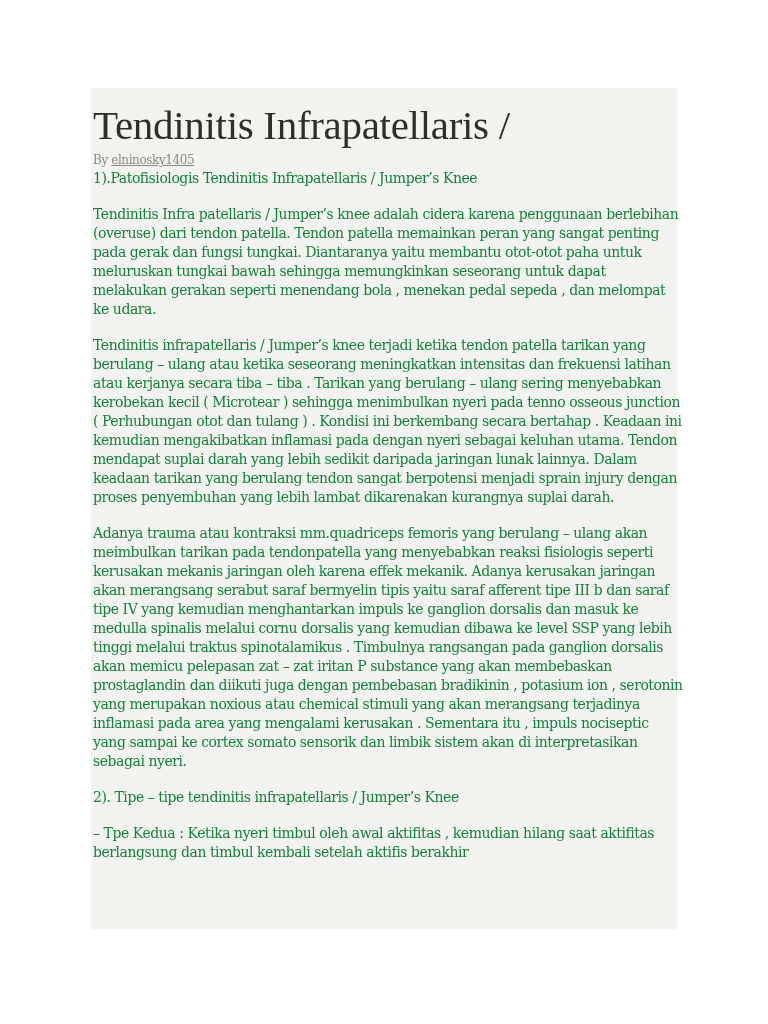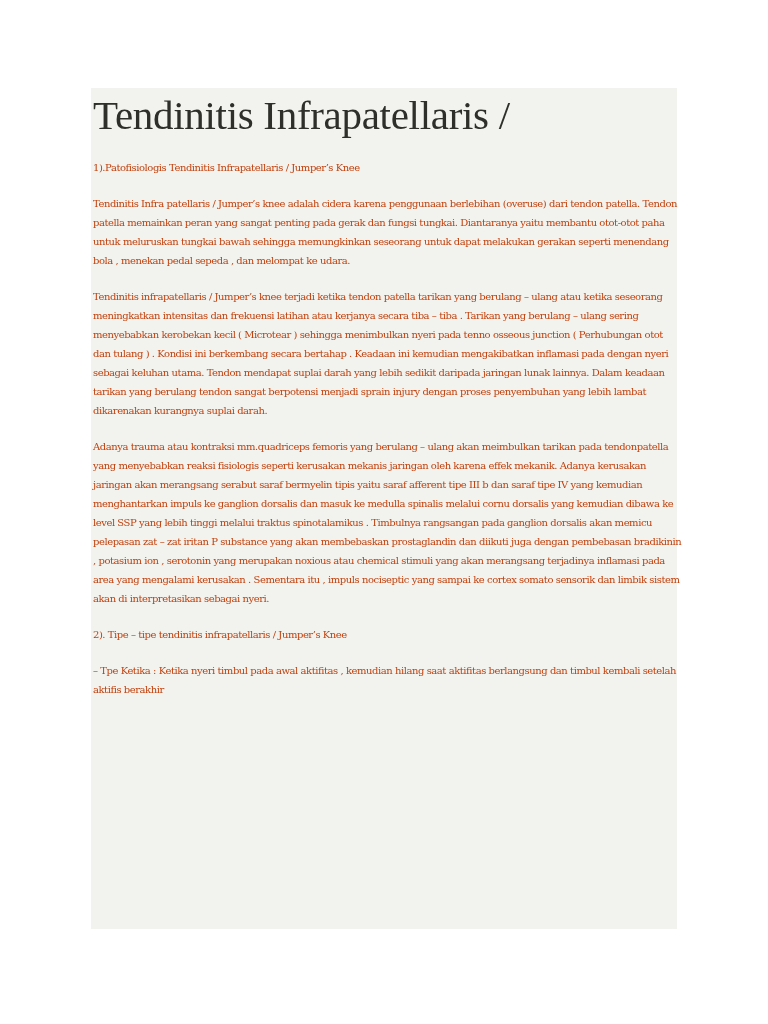--- a/index.html
+++ b/index.html
@@ -20,60 +20,60 @@
       width: 586px;
       height: 841px;
       background: #f2f2ee;
       box-sizing: border-box;
       padding: 0 0 0 2px;
       font-family: "DejaVu Serif", serif;
       color: #4a4a48;
     }
     .title {
       margin: 0;
-      padding-top: 2px;
+      padding-top: 12px;
       font-family: "Liberation Serif", serif;
       font-weight: normal;
       font-size: 41px;
       line-height: 51px;
       color: #2e2e2b;
       letter-spacing: -0.3px;
     }
     .byline {
       margin: 0;
       font-size: 12px;
       line-height: 18px;
       color: #8a8a86;
       letter-spacing: -0.4px;
     }
     .byline a {
       color: #8a8a86;
       text-decoration: underline;
     }
     .content {
-      margin-top: 17px;
-      font-size: 10px;
+      font-size: 14px;
       line-height: 19px;
       letter-spacing: -0.45px;
-      color: #c2410c;
+      color: #15803d;
       width: 590px;
     }
     .content p {
       margin: 0 0 17px 0;
     }
   </style>
 </head>
 <body>
 
 <div class="panel">
   <h1 class="title">
     <span>Tendinitis Infrapatellaris /</span><br>
   </h1>
+  <p class="byline"><span>By </span><a href="#">elninosky1405</a></p>
 
   <div class="content">
     <p>1).Patofisiologis Tendinitis Infrapatellaris / Jumper’s Knee</p>
     <p>Tendinitis Infra patellaris / Jumper’s knee adalah cidera karena penggunaan berlebihan (overuse) dari tendon patella. Tendon patella memainkan peran yang sangat penting pada gerak dan fungsi tungkai. Diantaranya yaitu membantu otot-otot paha untuk meluruskan tungkai bawah sehingga memungkinkan seseorang untuk dapat melakukan gerakan seperti menendang bola , menekan pedal sepeda , dan melompat ke udara.</p>
     <p>Tendinitis infrapatellaris / Jumper’s knee terjadi ketika tendon patella tarikan yang berulang – ulang atau ketika seseorang meningkatkan intensitas dan frekuensi latihan atau kerjanya secara tiba – tiba . Tarikan yang berulang – ulang sering menyebabkan kerobekan kecil ( Microtear ) sehingga menimbulkan nyeri pada tenno osseous junction ( Perhubungan otot dan tulang ) . Kondisi ini berkembang secara bertahap . Keadaan ini kemudian mengakibatkan inflamasi pada dengan nyeri sebagai keluhan utama. Tendon mendapat suplai darah yang lebih sedikit daripada jaringan lunak lainnya. Dalam keadaan tarikan yang berulang tendon sangat berpotensi menjadi sprain injury dengan proses penyembuhan yang lebih lambat dikarenakan kurangnya suplai darah.</p>
     <p>Adanya trauma atau kontraksi mm.quadriceps femoris yang berulang – ulang akan meimbulkan tarikan pada tendonpatella yang menyebabkan reaksi fisiologis seperti kerusakan mekanis jaringan oleh karena effek mekanik. Adanya kerusakan jaringan akan merangsang serabut saraf bermyelin tipis yaitu saraf afferent tipe III b dan saraf tipe IV yang kemudian menghantarkan impuls ke ganglion dorsalis dan masuk ke medulla spinalis melalui cornu dorsalis yang kemudian dibawa ke level SSP yang lebih tinggi melalui traktus spinotalamikus . Timbulnya rangsangan pada ganglion dorsalis akan memicu pelepasan zat – zat iritan P substance yang akan membebaskan prostaglandin dan diikuti juga dengan pembebasan bradikinin , potasium ion , serotonin yang merupakan noxious atau chemical stimuli yang akan merangsang terjadinya inflamasi pada area yang mengalami kerusakan . Sementara itu , impuls nociseptic yang sampai ke cortex somato sensorik dan limbik sistem akan di interpretasikan sebagai nyeri.</p>
     <p>2). Tipe – tipe tendinitis infrapatellaris / Jumper’s Knee</p>
-    <p>– Tpe Ketika : Ketika nyeri timbul pada awal aktifitas , kemudian hilang saat aktifitas berlangsung dan timbul kembali setelah aktifis berakhir</p>
+    <p>– Tpe Kedua : Ketika nyeri timbul oleh awal aktifitas , kemudian hilang saat aktifitas berlangsung dan timbul kembali setelah aktifis berakhir</p>
   </div>
 </div>
 
 </body></html>

